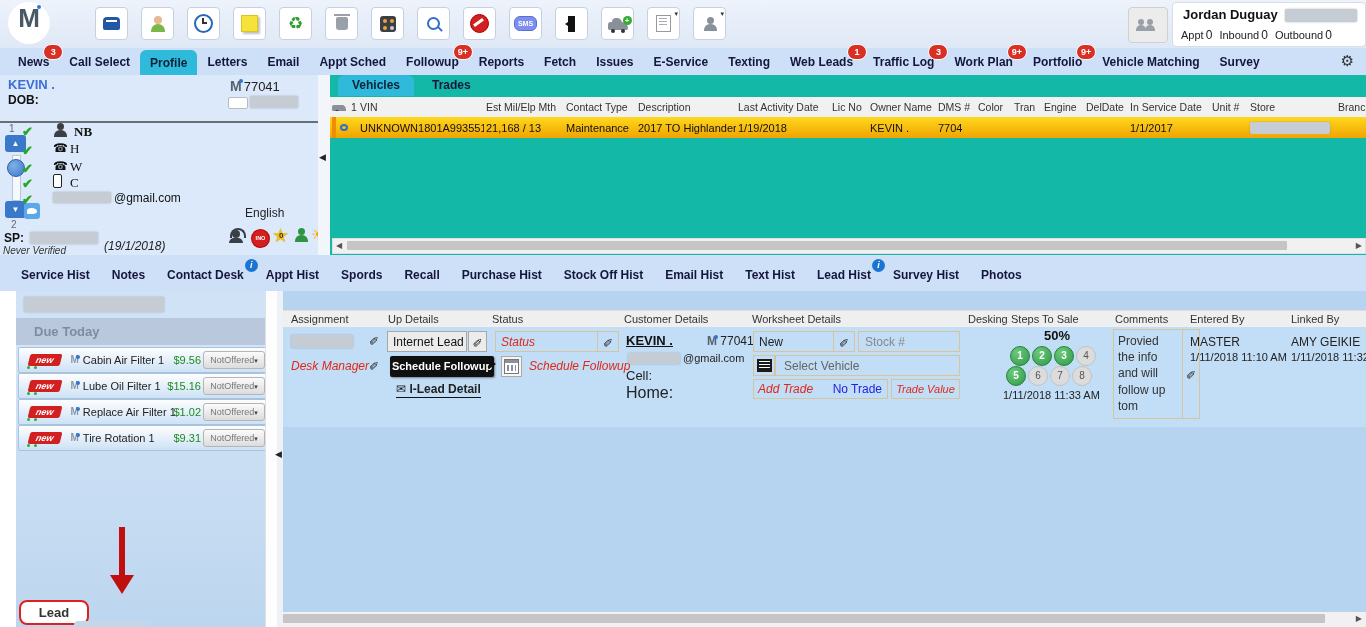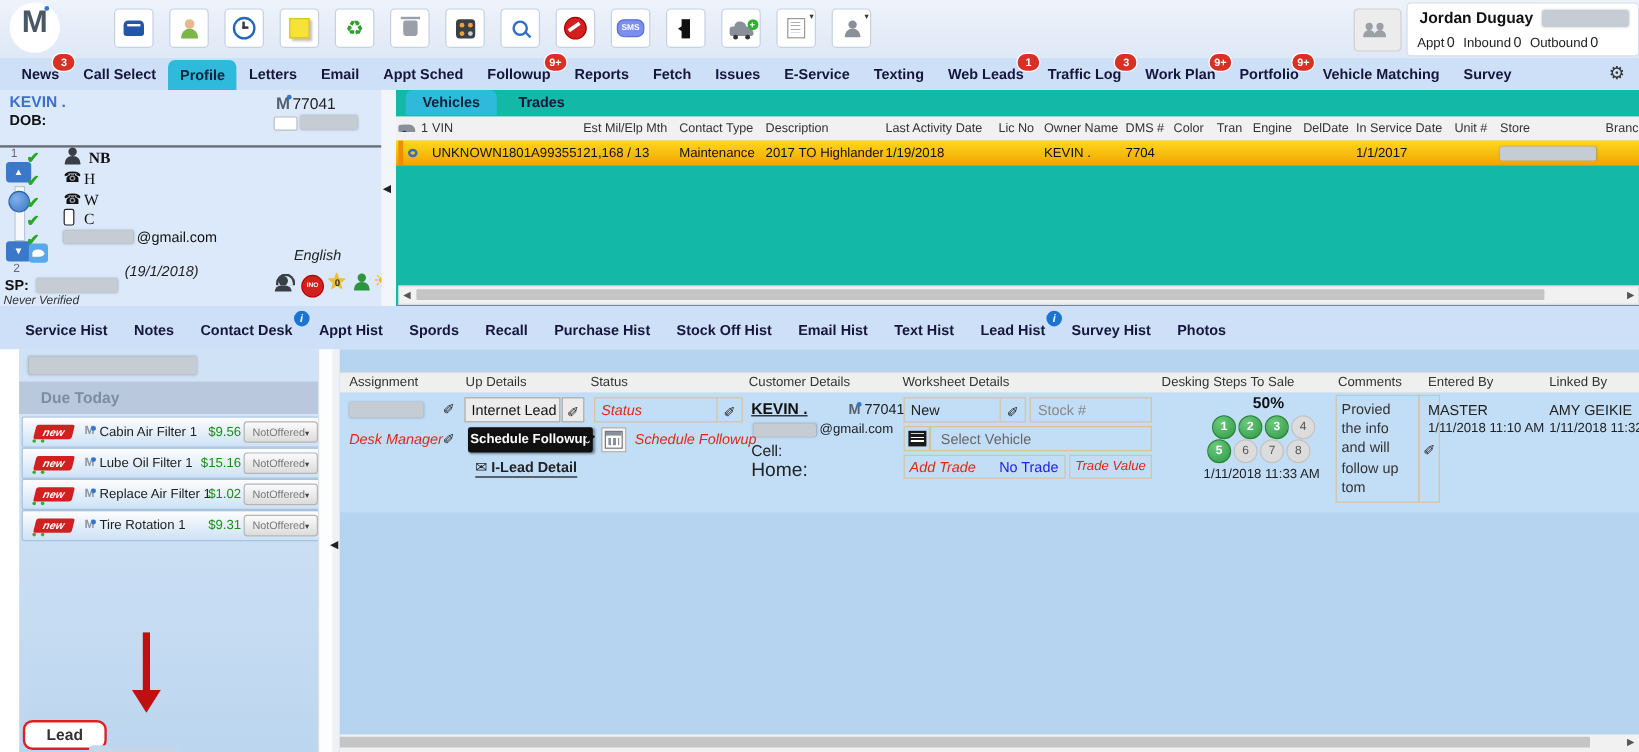--- a/index.html
+++ b/index.html
@@ -308,25 +308,25 @@
   <span class="c-lb" style="left:74px;top:49px;font-weight:bold">NB</span>
   <span class="c-ic" style="top:66px">☎</span>
   <span class="c-lb" style="left:70px;top:66px">H</span>
   <span class="c-ic" style="top:84px">☎</span>
   <span class="c-lb" style="left:70px;top:84px">W</span>
   <span class="c-ic" style="top:99px"><span class="i-mobile"></span></span>
   <span class="c-lb" style="left:70px;top:100px">C</span>
   <span class="redact" style="position:absolute;left:53px;top:117px;width:58px;height:11px"></span>
   <span style="position:absolute;left:114px;top:116px;font-size:12px;color:#111">@gmail.com</span>
 
-  <span style="position:absolute;left:245px;top:131px;font-style:italic;font-size:12px;color:#222">English</span>
+  <span style="position:absolute;left:245px;top:131px;font-size:12px;color:#222">English</span>
 
   <span style="position:absolute;left:4px;top:156px;font-weight:bold;color:#111">SP:</span>
   <span class="redact" style="position:absolute;left:30px;top:157px;width:68px;height:12px"></span>
-  <span style="position:absolute;left:104px;top:144px;font-style:italic;font-size:12px;color:#222">(19/1/2018)</span>
+  <span style="position:absolute;left:104px;top:164px;font-style:italic;font-size:12px;color:#222">(19/1/2018)</span>
   <span style="position:absolute;left:3px;top:170px;font-style:italic;font-size:10px;color:#333">Never Verified</span>
 
   <span class="i-headset" style="position:absolute;left:228px;top:153px">
       <span class="arc"></span>
     </span>
   <span class="i-ino" style="position:absolute;left:252px;top:155px">INO</span>
   <span class="i-star" style="position:absolute;left:272px;top:151px">★<span class="cnt">0</span></span>
   <span class="i-person green i-gp" style="position:absolute;left:294px;top:153px">
       <span class="cnt">0</span>
     </span>

